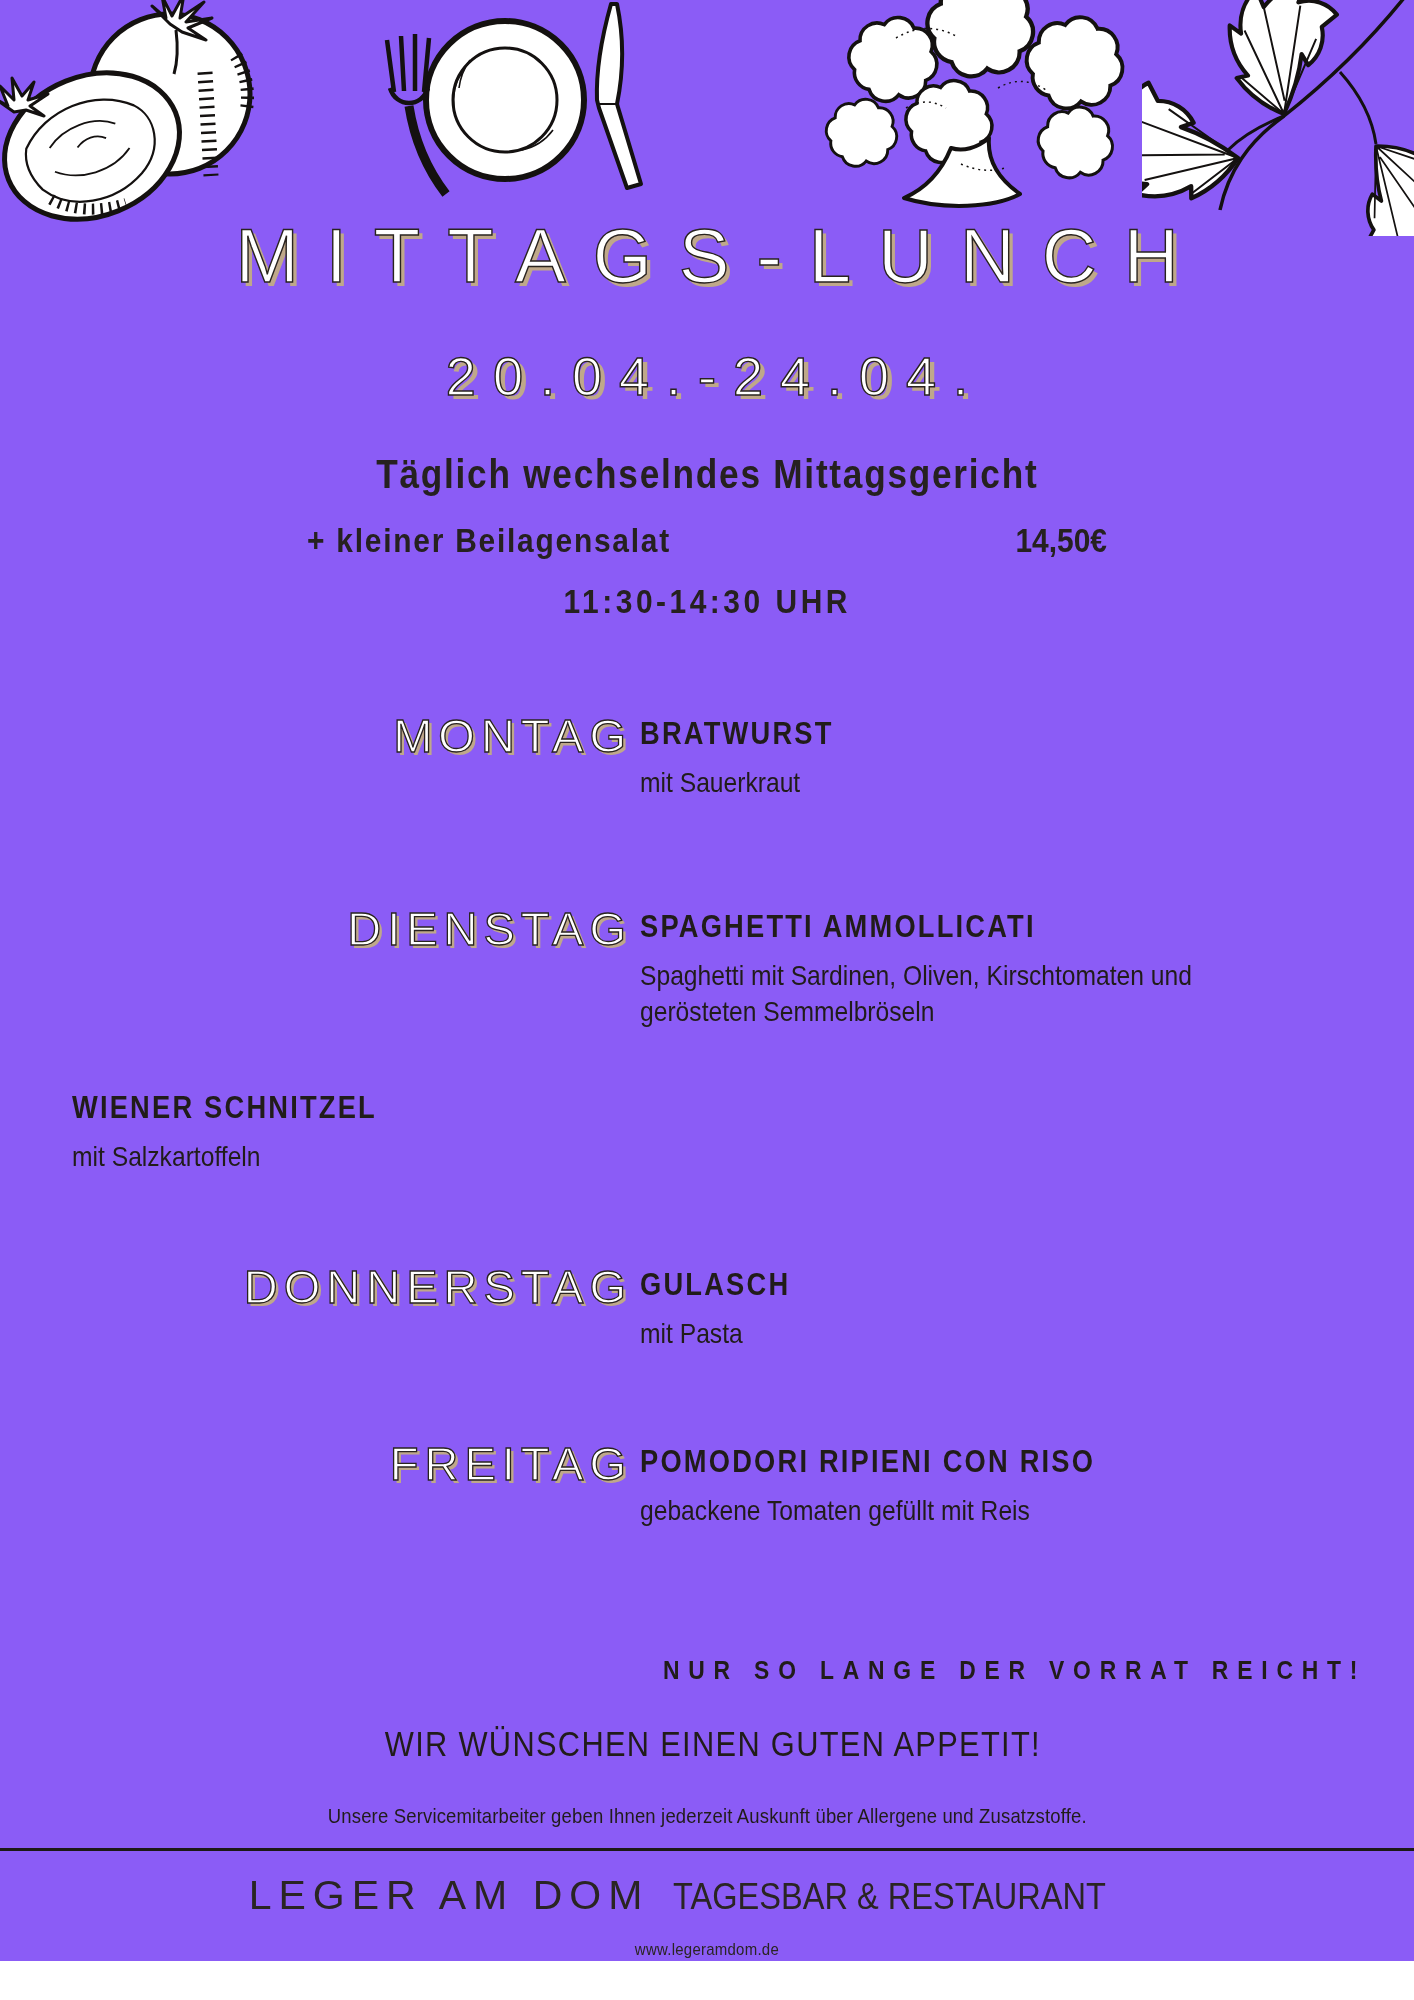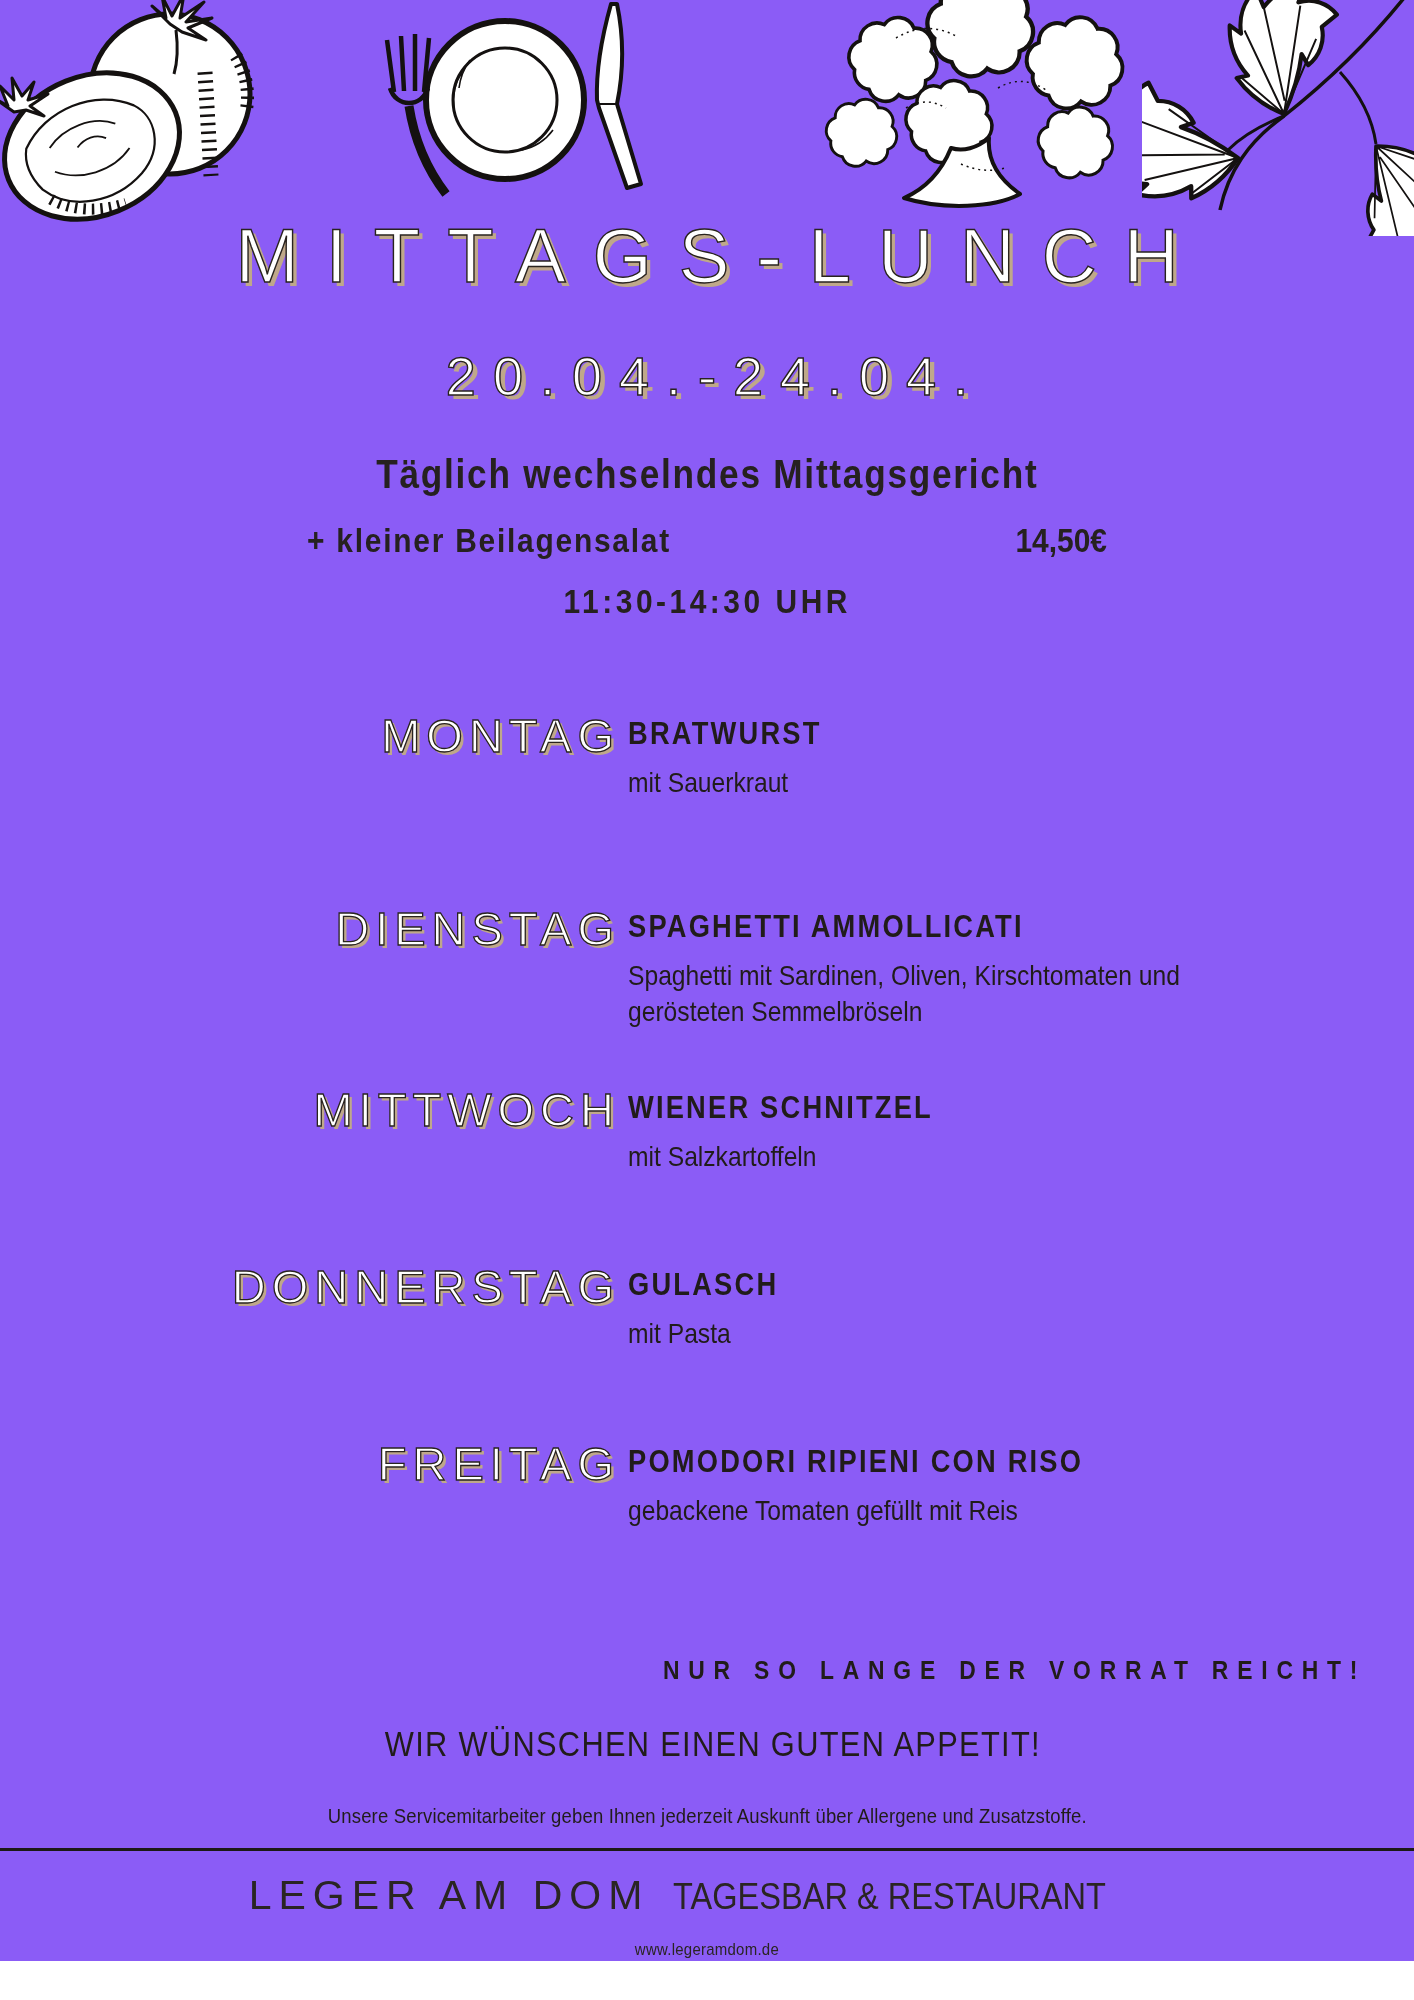--- a/index.html
+++ b/index.html
@@ -50,21 +50,21 @@
     width:800px;text-align:center;
     font-weight:700;color:#262120;
   }
   .intro-line1{font-size:40px;letter-spacing:2px;}
   .intro-line2{display:flex;justify-content:space-between;align-items:baseline;margin-top:24px;font-size:34px;}
   .intro-line2 .left{letter-spacing:2px;}
   .intro-line3{margin-top:22px;font-size:34px;letter-spacing:4px;}
 
   
   .day-row{
-    position:absolute;left:60px;width:1294px;
+    position:absolute;left:72px;width:1294px;
     display:grid;grid-template-columns:560px 640px;column-gap:85px;
     align-items:start;
     gap:8px;
   }
   .day-label{
     text-align:right;
     font-size:47px;letter-spacing:6px;
     color:#ffffff;
     -webkit-text-stroke:1.3px #29231f;
     text-shadow:3px 3px 0 #bfa88a;
@@ -205,21 +205,20 @@
   <div class="day-row" style="top:905px;">
     <div class="day-label">DIENSTAG</div>
     <div class="dish">
       <div class="dish-name"><span class="cond cond-l">SPAGHETTI AMMOLLICATI</span></div>
       <div class="dish-desc"><span class="cond cond-l">Spaghetti mit Sardinen, Oliven, Kirschtomaten und
 gerösteten Semmelbröseln</span></div>
     </div>
   </div>
 
   <div class="day-row" style="top:1086px;">
-    <div class="day-label">MITTWOCH</div>
     <div class="dish">
       <div class="dish-name"><span class="cond cond-l">WIENER SCHNITZEL</span></div>
       <div class="dish-desc"><span class="cond cond-l">mit Salzkartoffeln</span></div>
     </div>
   </div>
 
   <div class="day-row" style="top:1263px;">
     <div class="day-label">DONNERSTAG</div>
     <div class="dish">
       <div class="dish-name"><span class="cond cond-l">GULASCH</span></div>

